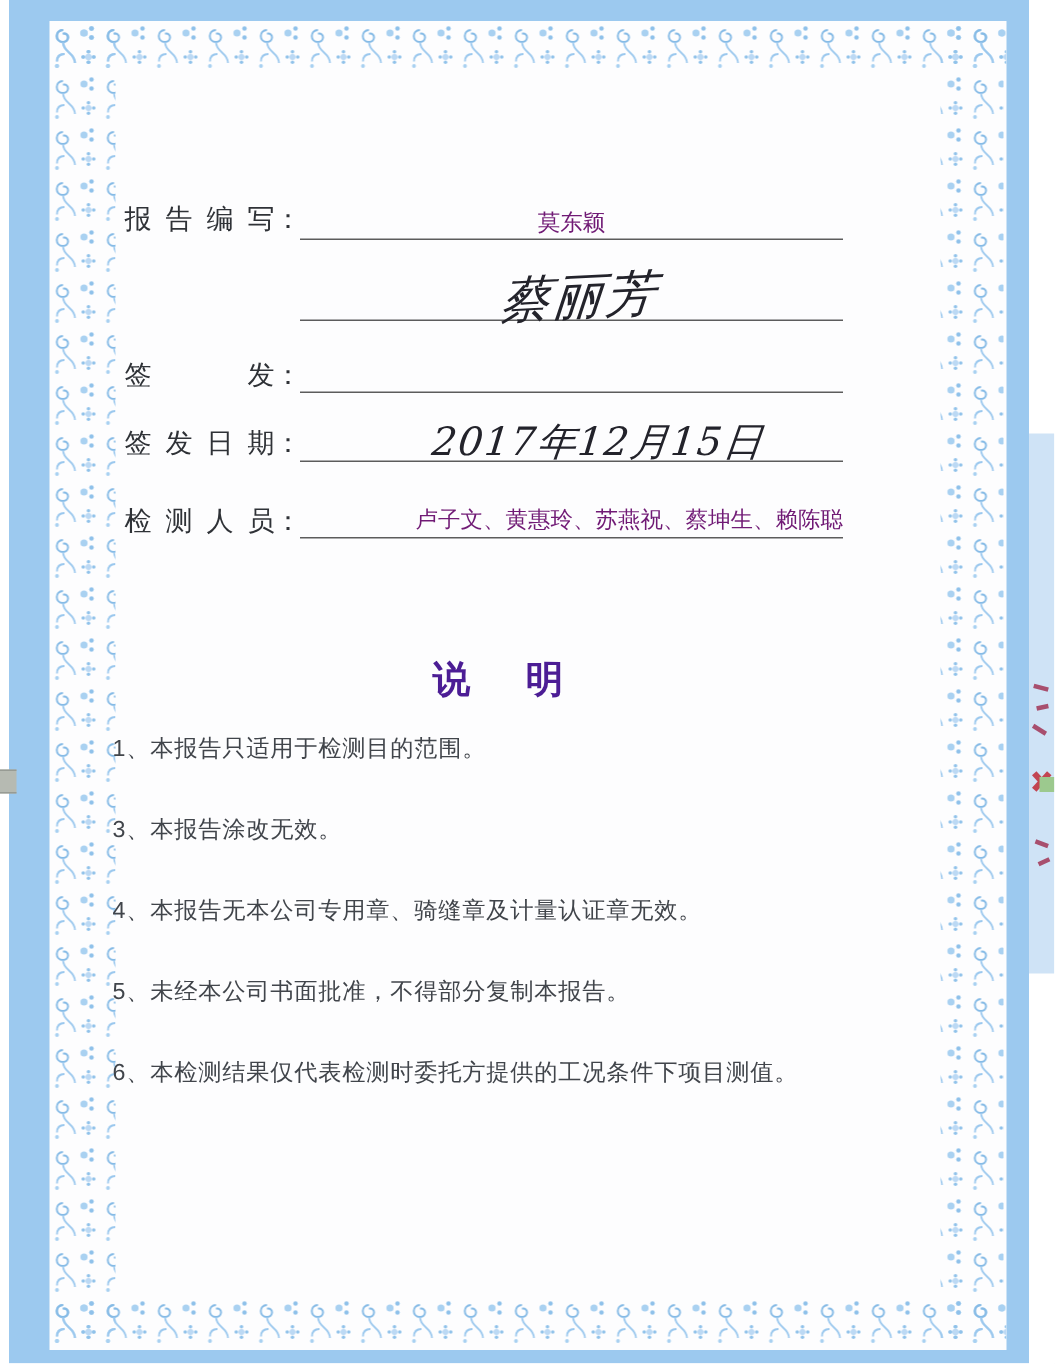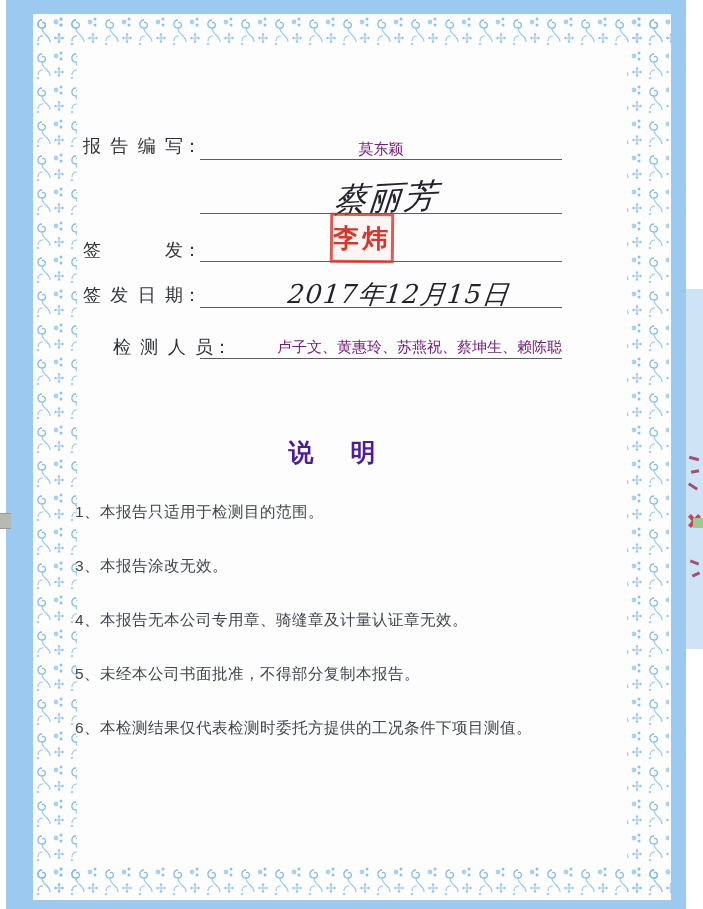--- a/index.html
+++ b/index.html
@@ -10,38 +10,38 @@
   
   .panel{position:absolute;left:27px;top:14px;width:638px;height:886px;background:#fdfdfe;}
   .deco{position:absolute;left:0;top:0;}
   
   .content{position:absolute;inset:0;border-radius:10px;}
   .flabel-row{position:absolute;left:83px;font-size:18px;color:#2f3237;letter-spacing:0;}
   .flabel{display:inline-block;width:100px;text-align:justify;text-align-last:justify;}
   .fcolon{display:inline-block;}
   .fline{position:absolute;left:200px;width:362px;border-bottom:1px solid #5c5c5c;
          text-align:center;overflow:visible;}
-  .r1l{top:134px;} .r2l{top:193px;} .r3l{top:238px;} .r4l{top:283px;} .r5l{top:335px;margin-left:30px;}
+  .r1l{top:134px;} .r2l{top:193px;} .r3l{top:238px;} .r4l{top:283px;} .r5l{top:335px;}
   .fl1{top:138px;height:21px;} .fl2{top:174px;height:39px;} .fl3{top:240px;height:21px;}
   .fl4{top:276px;height:31px;} .fl5{top:336px;height:22px;text-align:right;}
   .printed-value{font-size:15px;color:#701a75;line-height:20px;display:inline-block;
                  vertical-align:bottom;position:relative;top:1px;}
   .hand{font-family:"DejaVu Serif", serif;font-style:italic;color:#23232b;}
   .signature{position:absolute;left:334px;top:176px;font-size:33px;
              transform:rotate(-3deg) skewX(-8deg);letter-spacing:2px;}
   .handdate{position:absolute;left:288px;top:277px;font-size:26px;
             transform:skewX(-6deg);letter-spacing:1px;}
   .stamp{position:absolute;left:330px;top:213px;width:58px;height:44px;
          border:3px solid rgba(207,58,44,.8);color:#cf3a2c;background:rgba(255,70,50,.05);
          display:flex;align-items:center;justify-content:center;
          font-weight:bold;font-size:26px;letter-spacing:3px;transform:rotate(.6deg);}
   .notes-title{position:absolute;left:75px;top:436px;width:520px;text-align:center;
                font-family:"Liberation Sans", sans-serif;font-weight:bold;font-size:25px;
                color:#4c1d95;letter-spacing:6px;}
-  .notes{position:absolute;left:75px;top:504px;width:530px;margin:0;padding:0;list-style:none;
+  .notes{position:absolute;left:75px;top:492px;width:530px;margin:0;padding:0;list-style:none;
          font-family:"Liberation Sans", sans-serif;font-size:15.5px;color:#41454b;
          letter-spacing:.5px;}
   .notes li{height:16px;line-height:16px;margin-bottom:38px;}
   
   .binder-tab{position:absolute;left:0;top:513px;width:11px;height:14px;background:#b6bab2;
               border-top:1px solid #979b94;border-bottom:1px solid #979b94;}
   .adjacent{position:absolute;left:686px;top:289px;width:17px;height:360px;background:#cfe3f6;}
   .adjacent .m{position:absolute;background:#a84f6e;}
   .m1{left:3px;top:168px;width:10px;height:3px;transform:rotate(15deg);}
   .m2{left:5px;top:181px;width:8px;height:3px;transform:rotate(-12deg);}
@@ -104,21 +104,20 @@
       <span class="printed-value">莫东颖</span>
     </div>
     <div class="fline fl2"></div>
     <div class="fline fl3"></div>
     <div class="fline fl4"></div>
     <div class="fline fl5">
       <span class="printed-value">卢子文、黄惠玲、苏燕祝、蔡坤生、赖陈聪</span>
     </div>
 
     <div class="hand signature">蔡丽芳</div>
-    <div class="stamp">李炜</div>
     <div class="hand handdate">2017年12月15日</div>
 
     <div class="notes-title">说　明</div>
     <ul class="notes">
       <li>1、本报告只适用于检测目的范围。</li>
       <li>3、本报告涂改无效。</li>
       <li>4、本报告无本公司专用章、骑缝章及计量认证章无效。</li>
       <li>5、未经本公司书面批准，不得部分复制本报告。</li>
       <li>6、本检测结果仅代表检测时委托方提供的工况条件下项目测值。</li>
     </ul>

